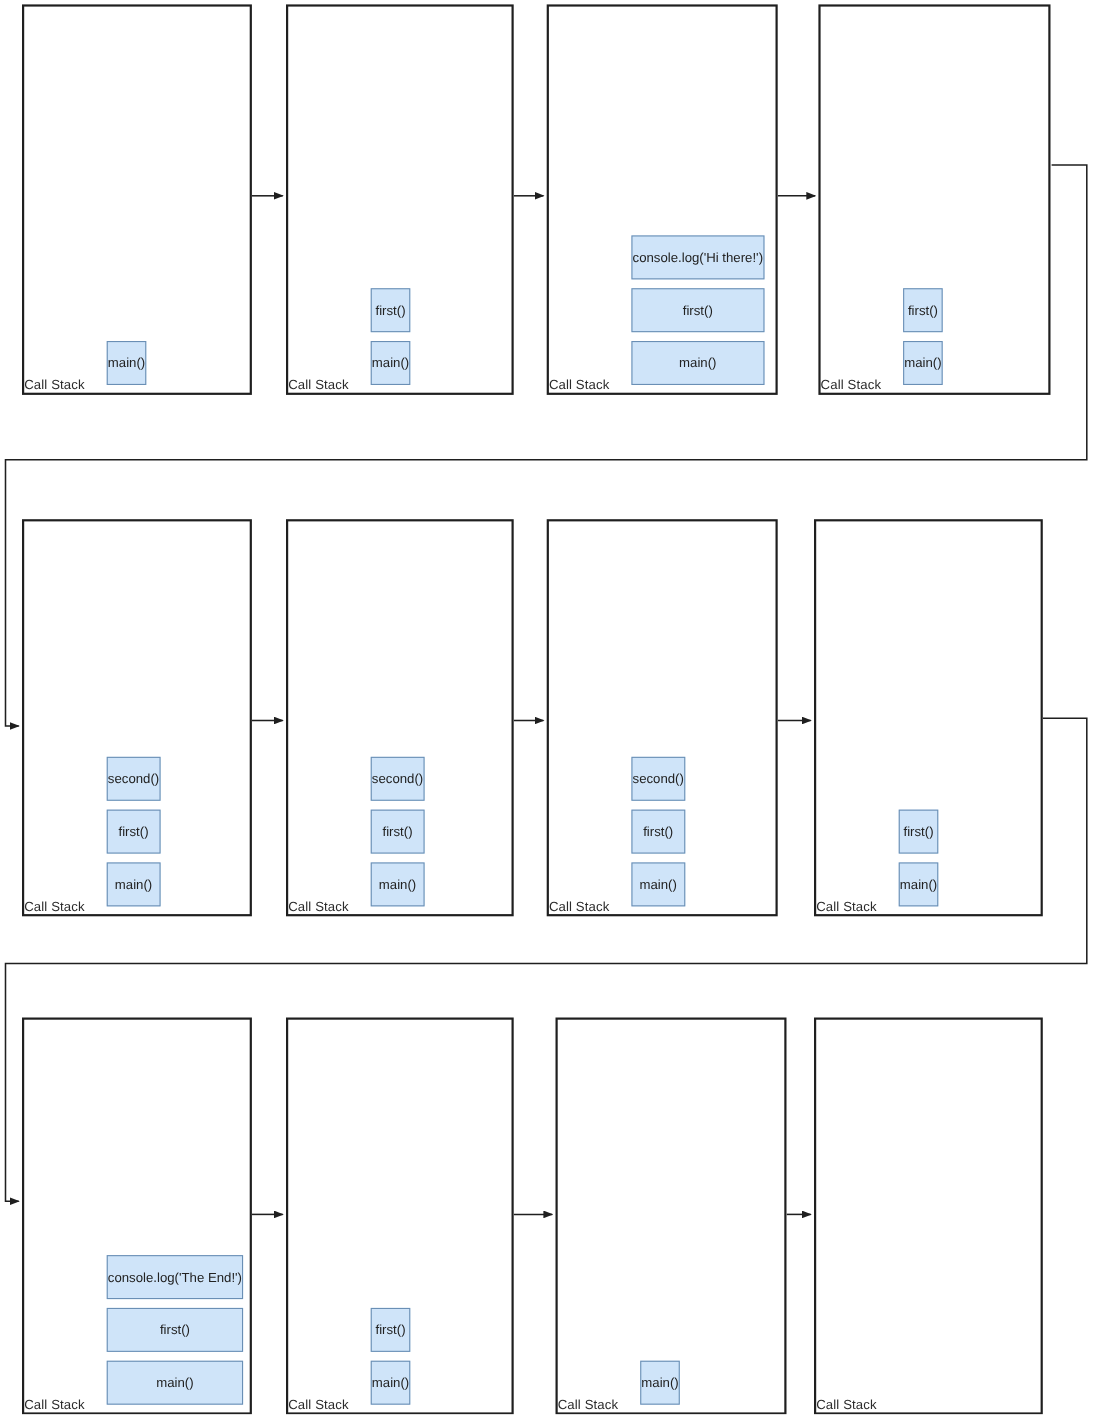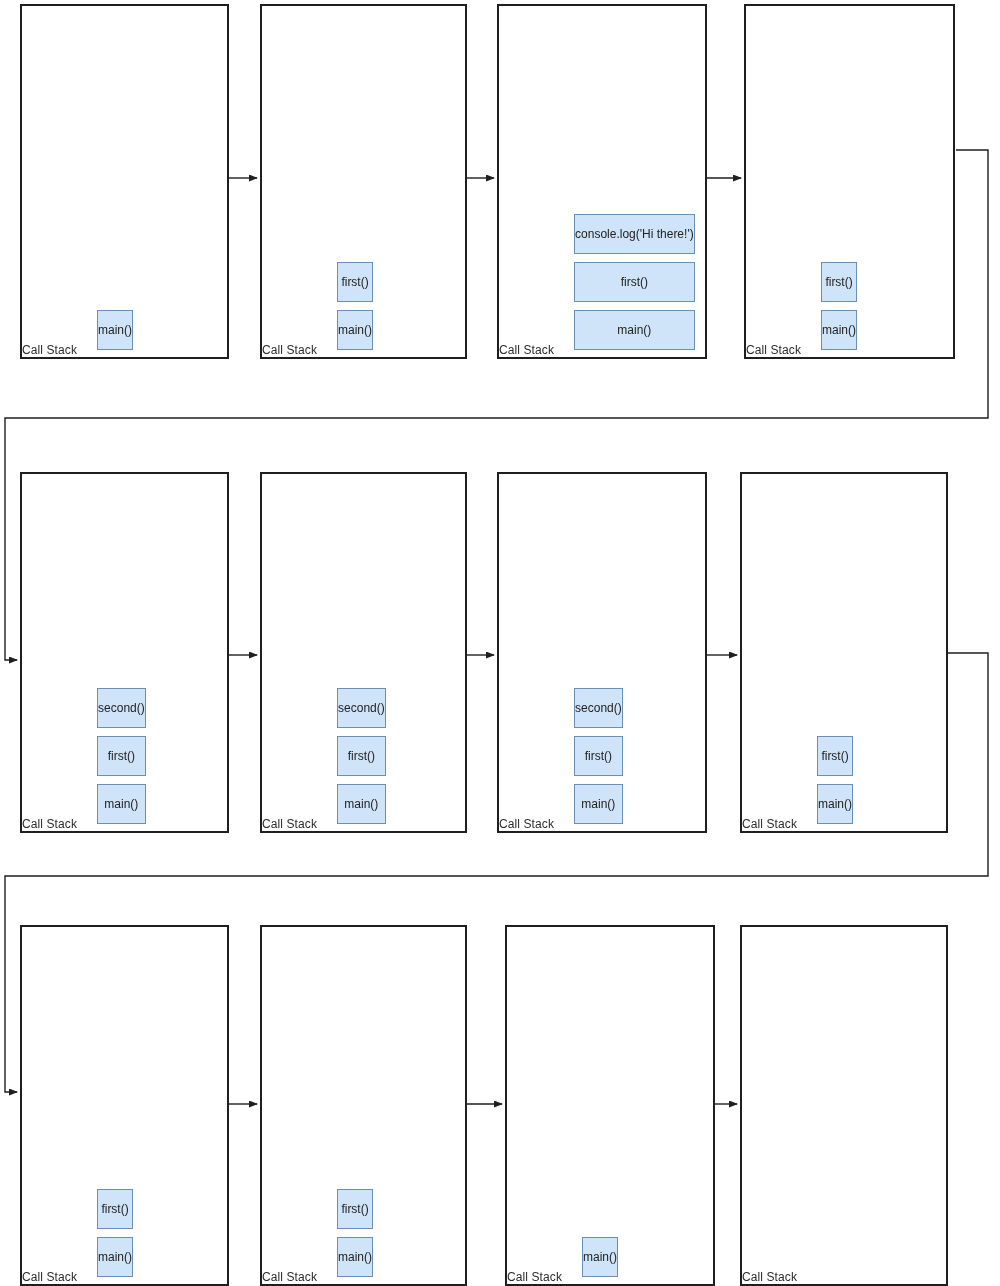--- a/index.html
+++ b/index.html
@@ -157,20 +157,21 @@
     <div class="panel-title" style="margin-top: 18px;">Call Stack</div>
     <div class="frames" style="padding-bottom: 7px;">
         <div class="frame">first()</div>
         <div class="frame">main()</div>
       </div>
   </div>
 
   <div class="panel" style="left: 20px; top: 925px; width: 209px; height: 361px;">
     <div class="panel-title" style="margin-top: 18px;">Call Stack</div>
     <div class="frames" style="padding-bottom: 7px;">
+        <div class="frame">console.log('The End!')</div>
         <div class="frame">first()</div>
         <div class="frame">main()</div>
       </div>
   </div>
 
   <div class="panel" style="left: 260px; top: 925px; width: 207px; height: 361px;">
     <div class="panel-title" style="margin-top: 18px;">Call Stack</div>
     <div class="frames" style="padding-bottom: 7px;">
         <div class="frame">first()</div>
         <div class="frame">main()</div>

